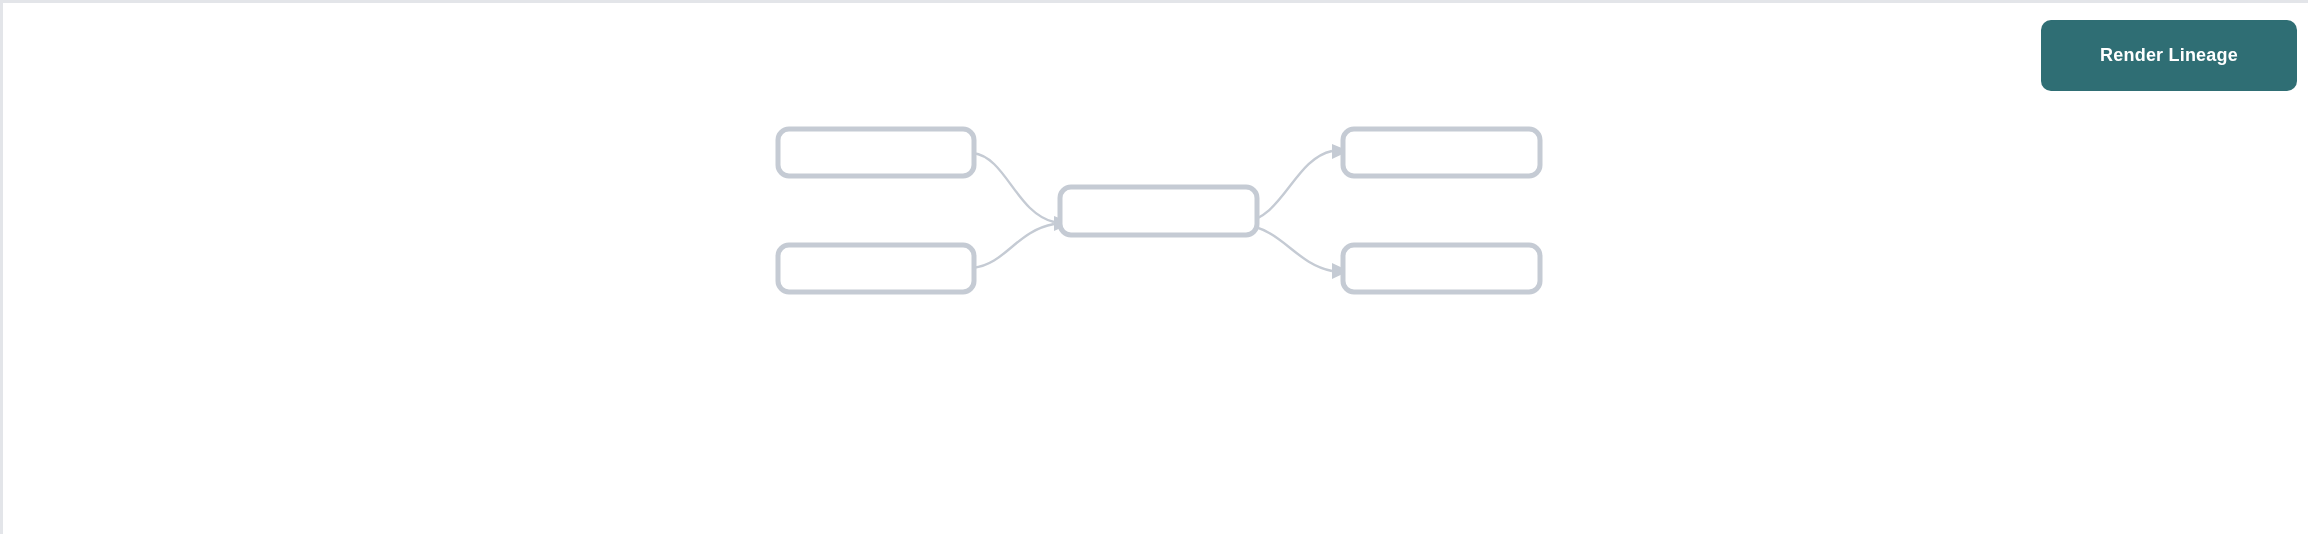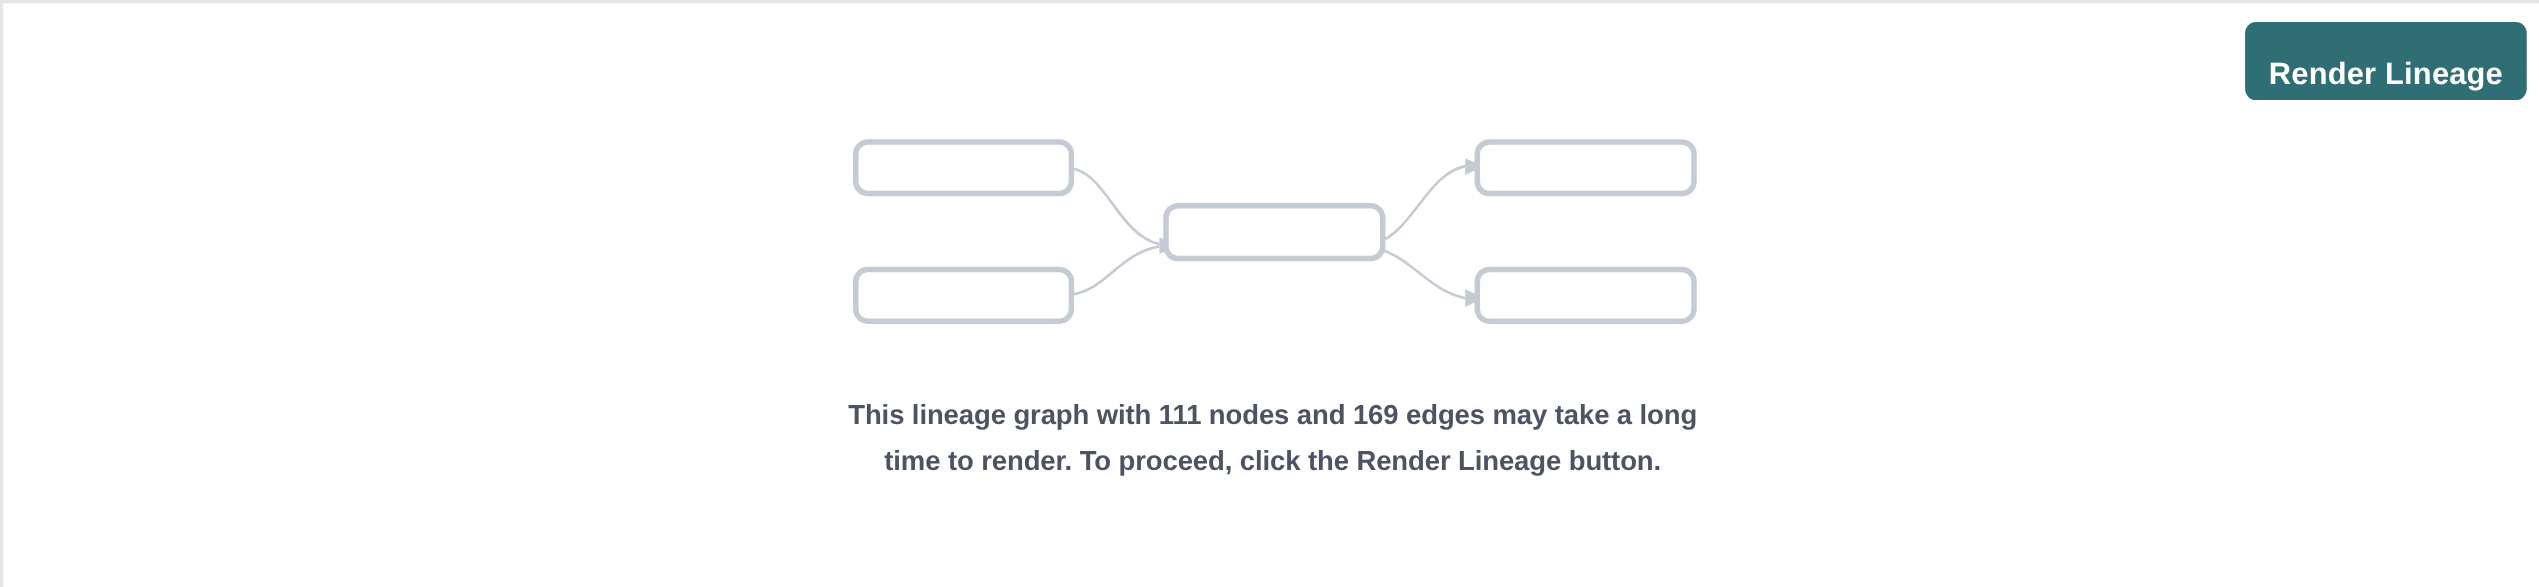--- a/index.html
+++ b/index.html
@@ -31,26 +31,26 @@
     position: absolute;
     left: 2038px;
     top: 17px;
     width: 256px;
     height: 71px;
     border: none;
     border-radius: 10px;
     background: #2f6e74;
     color: #ffffff;
     font-family: "Liberation Sans", sans-serif;
-    font-size: 28px;
+    font-size: 18px;
     font-weight: bold;
     letter-spacing: 0.2px;
     line-height: 71px;
     text-align: center;
-    padding: 11px;
+    padding: 0;
     cursor: pointer;
     white-space: nowrap;
   }
 
   
   #lineage-placeholder-graphic {
     position: absolute;
     left: 735px;
     top: 118px;
     width: 840px;
@@ -110,15 +110,14 @@
       <polygon class="graph-edge-head" points="594,142 611,150 594,158"></polygon>
 
       <rect class="graph-node-shape" x="40" y="8" width="196" height="47" rx="11" ry="11"></rect>
       <rect class="graph-node-shape" x="40" y="124" width="196" height="47" rx="11" ry="11"></rect>
       <rect class="graph-node-shape" x="322" y="66" width="197" height="48" rx="11" ry="11"></rect>
       <rect class="graph-node-shape" x="605" y="8" width="197" height="47" rx="11" ry="11"></rect>
       <rect class="graph-node-shape" x="605" y="124" width="197" height="47" rx="11" ry="11"></rect>
     </svg>
   </div>
 
-  <p id="lineage-message">This lineage graph with 111 nodes and 169 edges may take a long time to render. To proceed, click the Render Lineage button.</p>
 
 </div>
 
 </body></html>

